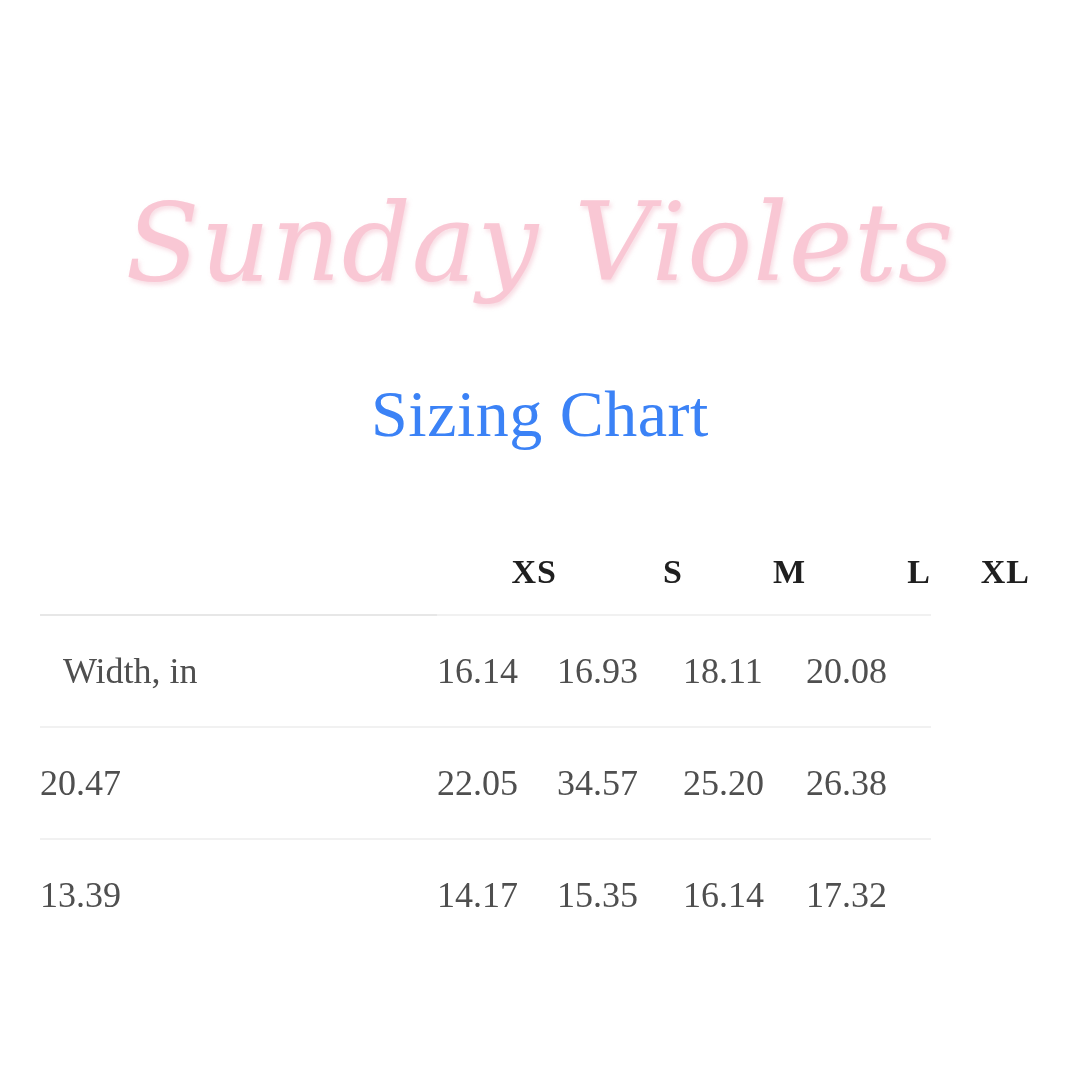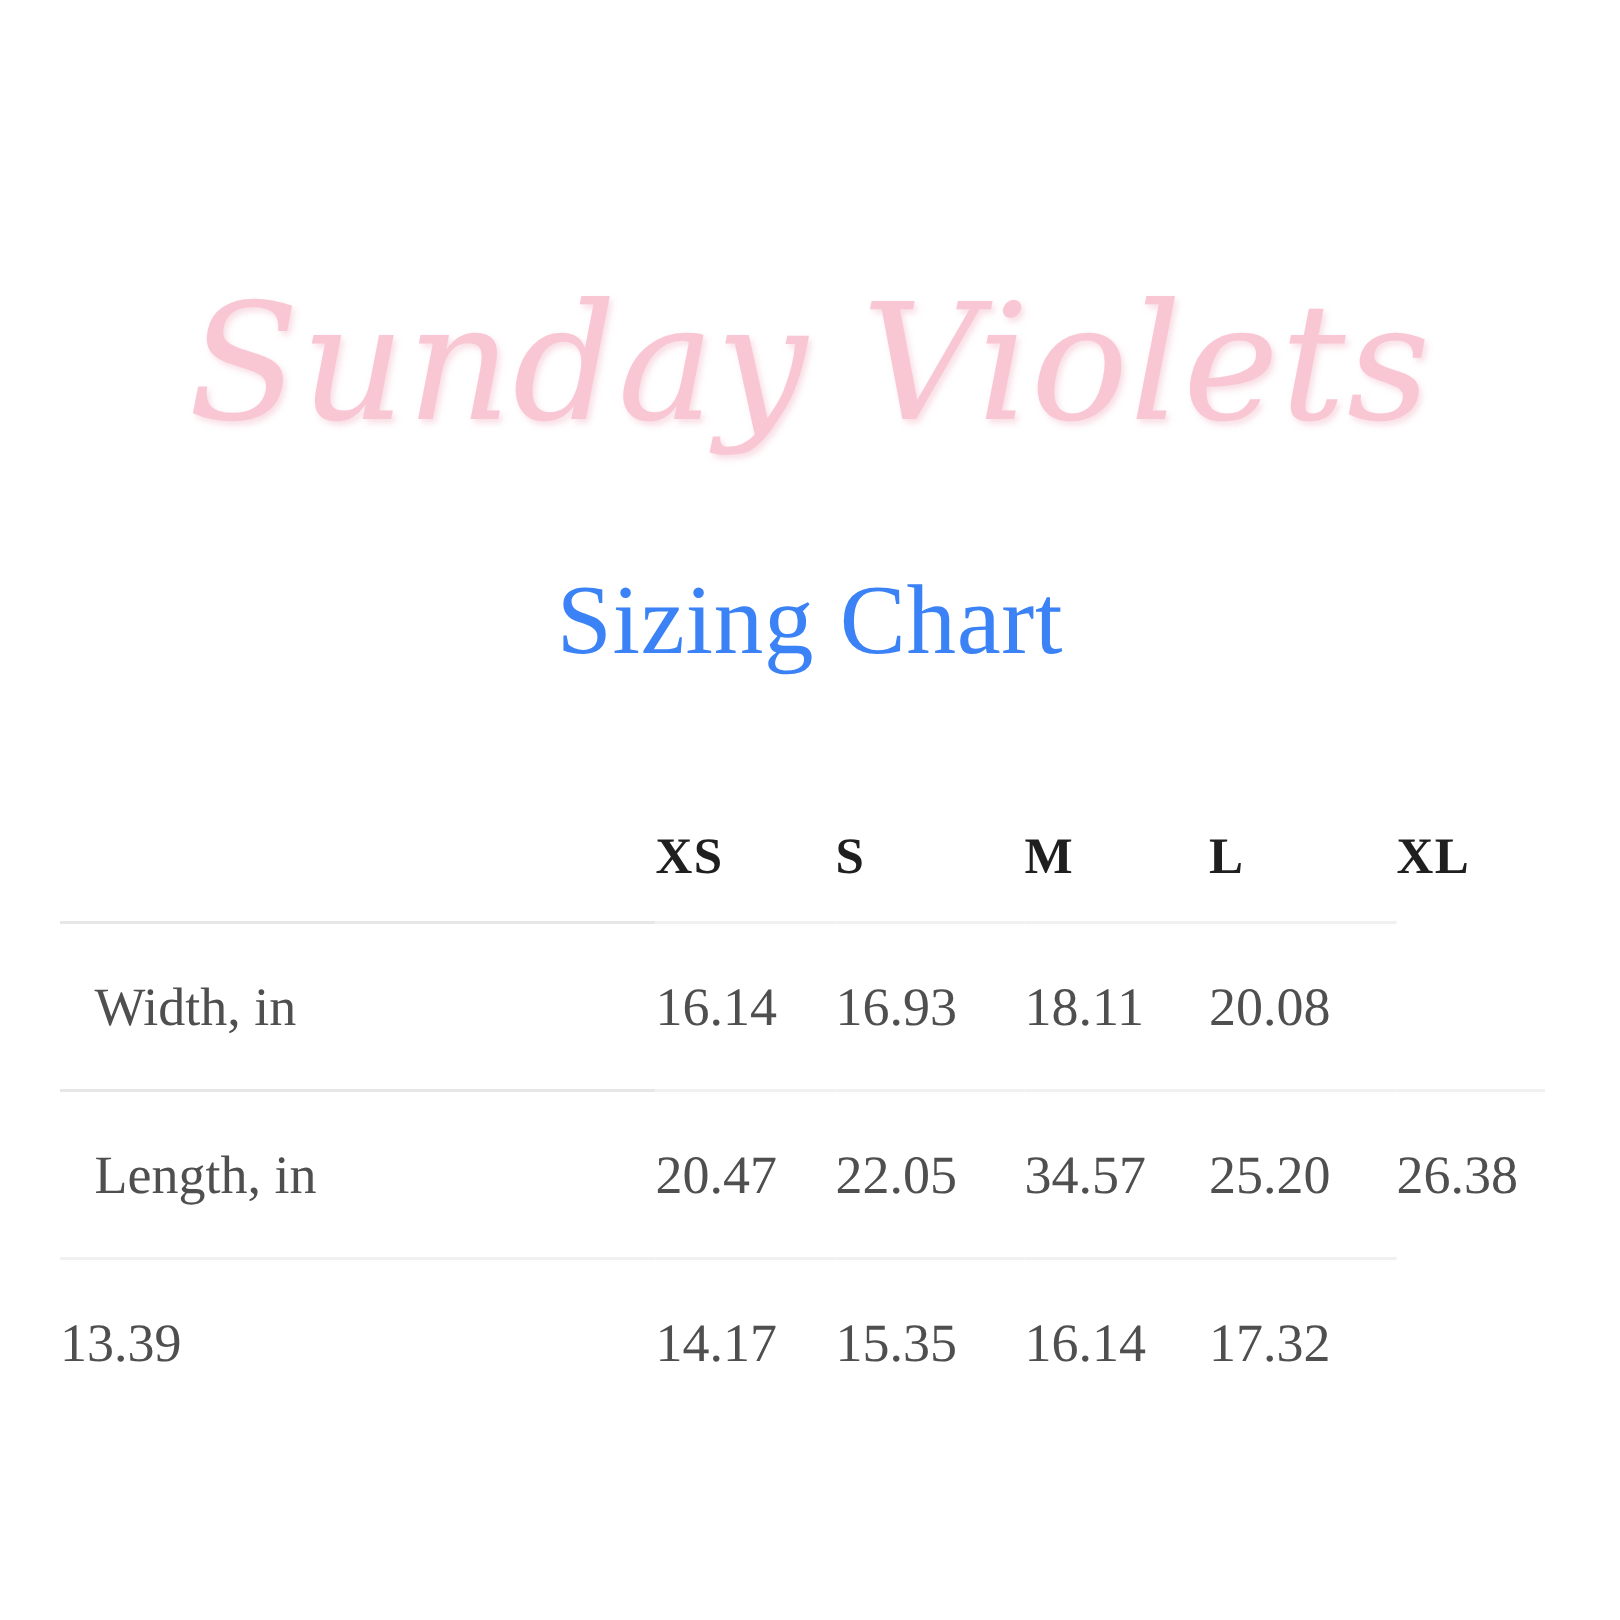--- a/index.html
+++ b/index.html
@@ -72,20 +72,21 @@
     font-size: 36px;
     line-height: 1;
     text-align: left;
     white-space: nowrap;
   }
   .th {
     font-weight: 700;
     font-size: 34px;
     color: #1f1f1f;
     letter-spacing: 1px;
+    text-align: right;
   }
   .data-row .cell {
     border-top: 2px solid #f1f1f1;
     height: 100%;
     display: flex;
     align-items: center;
     box-sizing: border-box;
   }
   .data-row .label-cell {
     border-top-color: #e7e7e7;
@@ -117,21 +118,20 @@
 
     <div class="tr data-row">
       <div class="cell label-cell">Width, in</div>
       <div class="cell">16.14</div>
       <div class="cell">16.93</div>
       <div class="cell">18.11</div>
       <div class="cell">20.08</div>
     </div>
 
     <div class="tr data-row">
-      <div class="cell label-cell">Length, in</div>
       <div class="cell">20.47</div>
       <div class="cell">22.05</div>
       <div class="cell">34.57</div>
       <div class="cell">25.20</div>
       <div class="cell">26.38</div>
     </div>
 
     <div class="tr data-row">
       <div class="cell">13.39</div>
       <div class="cell">14.17</div>

